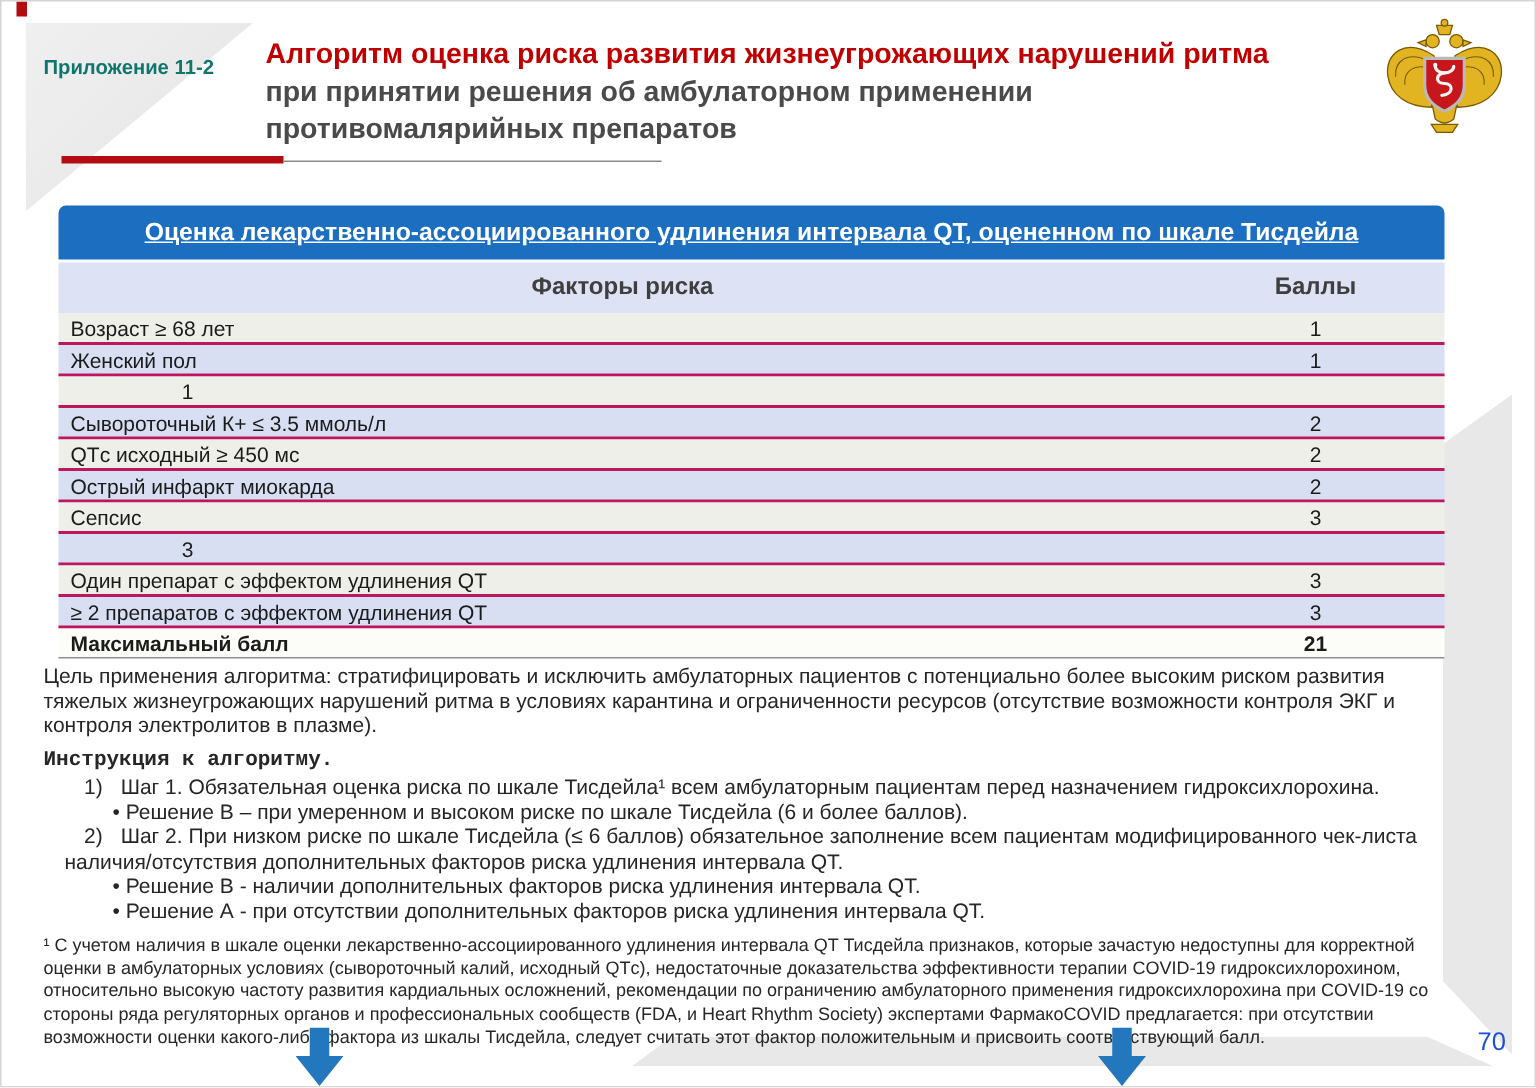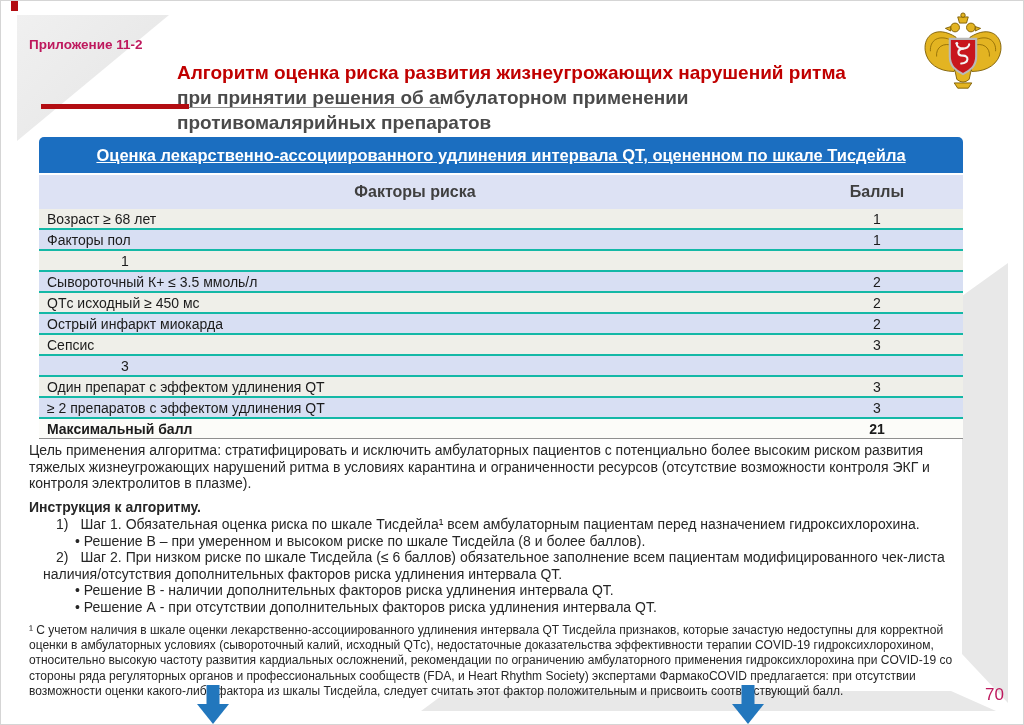--- a/index.html
+++ b/index.html
@@ -10,53 +10,53 @@
   .corner-red{position:absolute;left:10px;top:0;width:7px;height:10px;background:#b30d12;}
   .tri-topleft{position:absolute;left:16px;top:14px;width:152px;height:126px;
     background:linear-gradient(135deg,#f0f0f0,#e4e4e4);
     clip-path:polygon(0 0,100% 0,0 100%);}
   .band-right{position:absolute;left:961px;top:262px;width:46px;height:440px;background:#e8e8e8;
     clip-path:polygon(0 33px,100% 0,100% 100%,0 391px);}
   .band-bottom{position:absolute;left:420px;top:690px;width:575px;height:20px;background:#e8e8e8;
     clip-path:polygon(27px 0,530px 0,575px 100%,0 100%);}
 
   
-  .appendix{position:absolute;left:28px;top:36px;font-size:13.5px;font-weight:bold;color:#be185d;}
-  .title{position:absolute;left:176px;top:23px;width:700px;font-size:19px;font-weight:bold;line-height:25px;color:#4a4a4a;margin-top:36px;}
+  .appendix{position:absolute;left:28px;top:36px;font-size:13.5px;font-weight:bold;color:#0f766e;}
+  .title{position:absolute;left:176px;top:23px;width:700px;font-size:19px;font-weight:bold;line-height:25px;color:#4a4a4a;}
   .title .red{color:#c00000;}
   .rule-red{position:absolute;left:40px;top:103px;width:148px;height:5px;background:#b30d12;}
   .rule-gray{position:absolute;left:188px;top:106px;width:252px;height:1px;background:#8c8c8c;}
   .emblem{position:absolute;left:918px;top:8px;width:88px;height:88px;}
 
   
   .qt-table{position:absolute;left:38px;top:136px;width:924px;}
   .banner{height:36px;line-height:36px;background:#1b6ec0;border-radius:5px 5px 0 0;color:#fff;
     font-size:16.5px;font-weight:bold;text-align:center;text-decoration:underline;}
   .colhead{margin-top:2px;height:34px;background:#dde2f4;display:flex;align-items:center;
     font-weight:bold;font-size:16px;color:#3f3f3f;}
   .colhead .hf{width:752px;text-align:center;}
   .colhead .hp{width:172px;text-align:center;}
-  .trow{display:flex;height:19px;border-bottom:2px solid #14b8a6;background:#efefe9;
+  .trow{display:flex;height:19px;border-bottom:2px solid #be185d;background:#efefe9;
     font-size:14px;color:#1b1b1b;align-items:center;}
   .trow.alt{background:#d8dff3;}
   .trow .cf{width:744px;padding-left:8px;white-space:nowrap;overflow:hidden;}
   .trow .cp{width:172px;text-align:center;}
   .trow.total{background:#fcfcf9;font-weight:bold;border-bottom:1.5px solid #8f8f8f;}
 
   
   .text-block{position:absolute;left:28px;top:441px;width:934px;font-size:14px;color:#262626;line-height:16.5px;}
   .purpose{margin:0 0 7px 0;}
-  .ins-head{font-weight:bold;margin-bottom:1px;}
+  .ins-head{font-weight:bold;margin-bottom:1px;font-family:Liberation Mono, monospace;}
   .ins-num{padding-left:14px;text-indent:13px;}
   .ins-num .marker{margin-right:12px;}
   .ins-bullet,.ins-bullet2{padding-left:46px;}
   .footnote{margin-top:8px;font-size:12px;line-height:15.2px;color:#262626;}
 
   
-  .page-number{position:absolute;left:984px;top:684px;font-size:17px;color:#be185d;}
+  .page-number{position:absolute;left:984px;top:684px;font-size:17px;color:#1d4ed8;}
   .down-arrow{position:absolute;width:32px;height:39px;}
   .down-arrow.a1{left:196px;top:684px;}
   .down-arrow.a2{left:731px;top:684px;}
 </style>
 </head>
 <body>
 
 <div id="page">
 
   <div class="corner-red"></div>
@@ -109,21 +109,21 @@
       <div class="hf">Факторы риска</div>
       <div class="hp">Баллы</div>
     </div>
     <div id="table-body">
   <div class="trow">
     <div class="cf">Возраст ≥ 68 лет</div>
     <div class="cp">1</div>
   </div>
 
   <div class="trow alt">
-    <div class="cf">Факторы пол</div>
+    <div class="cf">Женский пол</div>
     <div class="cp">1</div>
   </div>
 
   <div class="trow">
     <div class="cp">1</div>
   </div>
 
   <div class="trow alt">
     <div class="cf">Сывороточный К+ ≤ 3.5 ммоль/л</div>
     <div class="cp">2</div>
@@ -162,21 +162,21 @@
       <div class="cf">Максимальный балл</div>
       <div class="cp">21</div>
     </div>
   </div>
 
   <div class="text-block">
     <p class="purpose">Цель применения алгоритма: стратифицировать и исключить амбулаторных пациентов с потенциально более высоким риском развития тяжелых жизнеугрожающих нарушений ритма в условиях карантина и ограниченности ресурсов (отсутствие возможности контроля ЭКГ и контроля электролитов в плазме).</p>
     <div class="ins-head">Инструкция к алгоритму.</div>
     <div id="instructions-list">
         <div class="ins-num"><span class="marker">1)</span>Шаг 1. Обязательная оценка риска по шкале Тисдейла¹  всем амбулаторным пациентам перед назначением гидроксихлорохина.</div>
-        <div class="ins-bullet">• Решение В – при умеренном и высоком риске по шкале Тисдейла (8 и более баллов).</div>
+        <div class="ins-bullet">• Решение В – при умеренном и высоком риске по шкале Тисдейла (6 и более баллов).</div>
         <div class="ins-num"><span class="marker">2)</span>Шаг 2. При низком риске по шкале Тисдейла (≤ 6 баллов) обязательное заполнение всем пациентам модифицированного чек-листа наличия/отсутствия дополнительных факторов риска удлинения интервала QT.</div>
         <div class="ins-bullet2">• Решение В - наличии дополнительных факторов риска удлинения интервала QT.</div>
         <div class="ins-bullet2">• Решение А - при отсутствии дополнительных факторов риска удлинения интервала QT.</div>
       </div>
     <div class="footnote">¹ С учетом наличия в шкале оценки лекарственно-ассоциированного удлинения интервала QT Тисдейла признаков, которые зачастую недоступны для корректной оценки в амбулаторных условиях (сывороточный калий, исходный QTс), недостаточные доказательства эффективности терапии COVID-19 гидроксихлорохином, относительно высокую частоту развития кардиальных осложнений, рекомендации по ограничению амбулаторного применения гидроксихлорохина при COVID-19 со стороны ряда регуляторных органов и профессиональных сообществ (FDA, и Heart Rhythm Society) экспертами ФармакоCOVID предлагается: при отсутствии возможности оценки какого-либо фактора из шкалы Тисдейла, следует считать этот фактор положительным и присвоить соответствующий балл.</div>
   </div>
 
   <svg class="down-arrow a1" viewBox="0 0 32 39">
     <rect x="9.5" y="0" width="13" height="20" fill="#2277bd"></rect>
     <polygon points="0,19 32,19 16,39" fill="#2277bd"></polygon>

